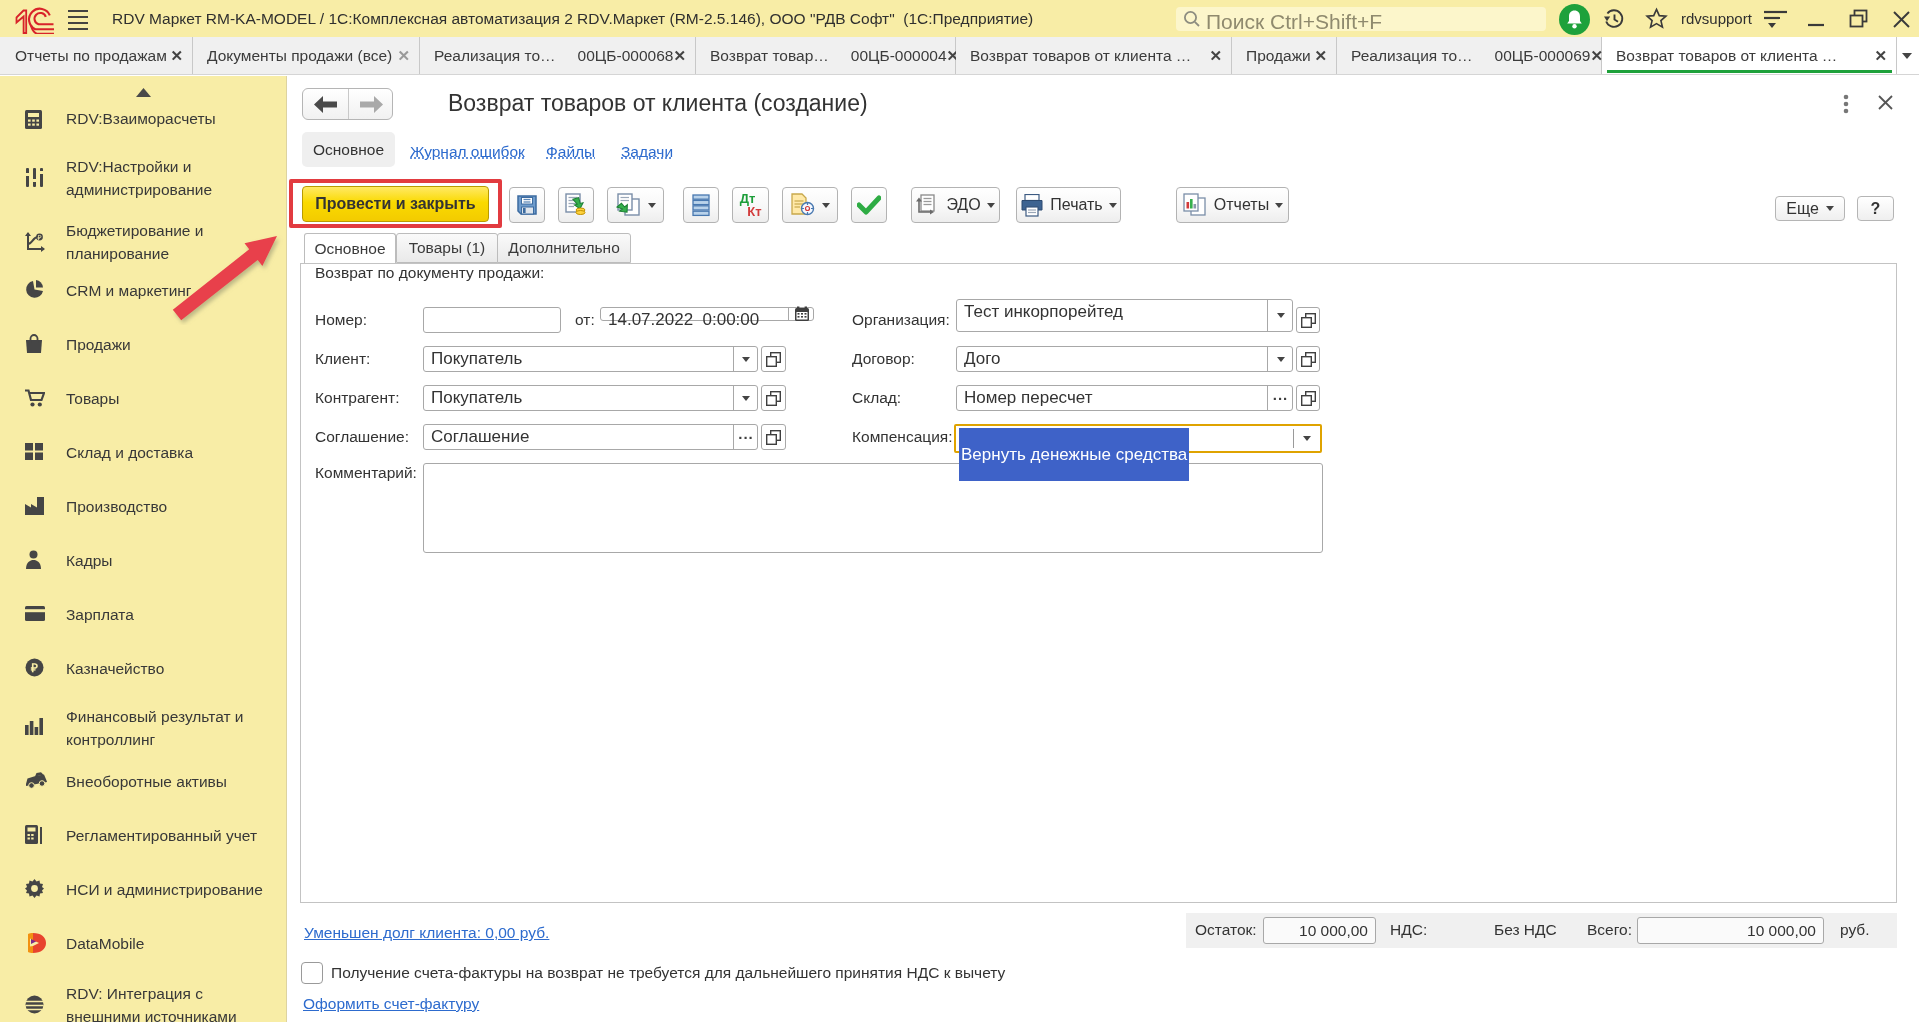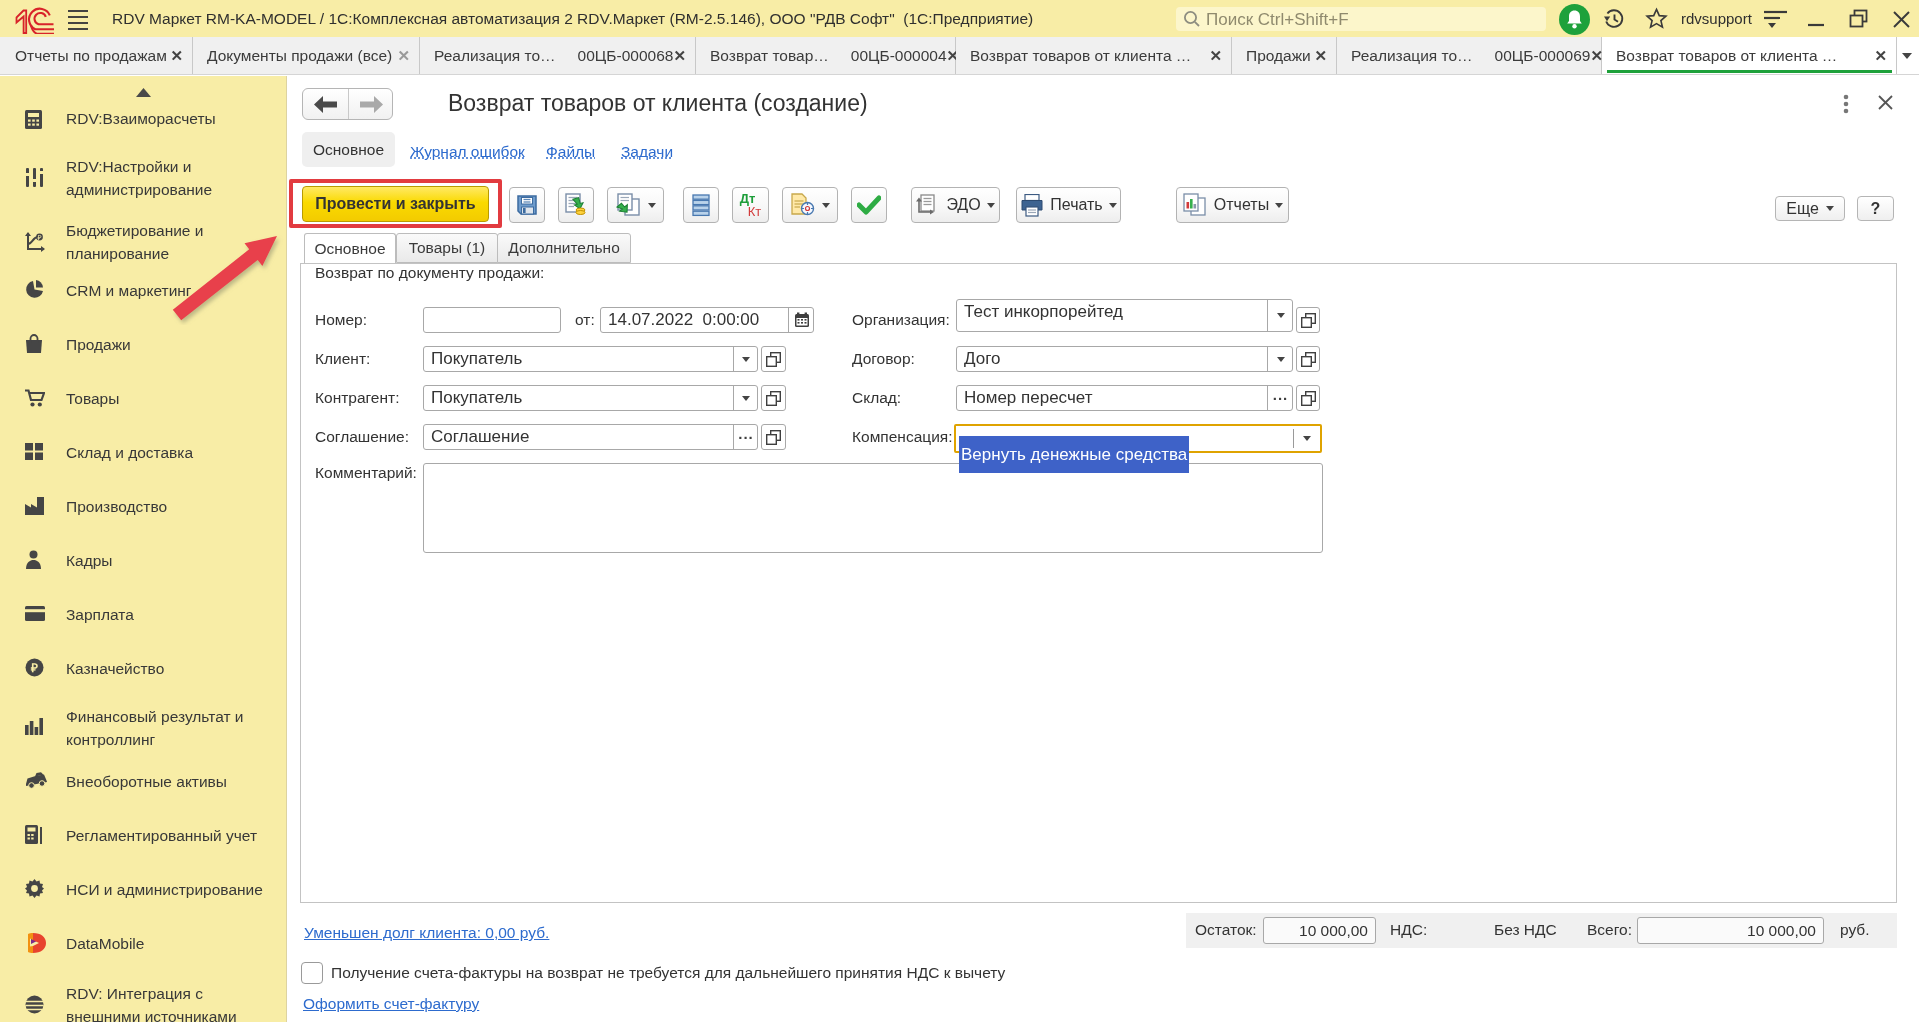--- a/index.html
+++ b/index.html
@@ -42,21 +42,21 @@
         <line x1="0" y1="20" x2="20" y2="20"></line>
     </g>
   </svg>
   <div class="abs" style="left:112px;top:9.5px;font-size:15.5px;color:#2f2f2f;white-space:nowrap">RDV Маркет RM-KA-MODEL / 1С:Комплексная автоматизация 2 RDV.Маркет (RM-2.5.146), ООО "РДВ Софт"&nbsp; (1С:Предприятие)</div>
 
   <div class="abs" style="left:1176px;top:7px;width:370px;height:24px;background:#fcf6cb;border-radius:4px">
     <svg class="abs" style="left:7px;top:3px" width="18" height="18" viewBox="0 0 18 18">
       <circle cx="7.5" cy="7.5" r="5.6" fill="none" stroke="#8d8d80" stroke-width="1.8"></circle>
       <line x1="11.8" y1="11.8" x2="16" y2="16" stroke="#8d8d80" stroke-width="1.8"></line>
     </svg>
-    <div class="abs" style="left:30px;top:3px;font-size:17px;color:#8f8a6e">Поиск Ctrl+Shift+F</div>
+    <div class="abs" style="left:30px;top:3px;font-size:21px;color:#8f8a6e">Поиск Ctrl+Shift+F</div>
   </div>
 
   <div class="abs" style="left:1559px;top:3.5px;width:31px;height:31px;border-radius:50%;background:#1ea13b">
     <svg class="abs" style="left:6px;top:5px" width="19" height="21" viewBox="0 0 19 21">
       <path d="M9.5,1.5 C6,1.5 4,4 4,7.5 L4,12 L2.2,14.5 L16.8,14.5 L15,12 L15,7.5 C15,4 13,1.5 9.5,1.5 Z" fill="#fff"></path>
       <circle cx="9.5" cy="17.3" r="2.2" fill="#fff"></circle>
     </svg>
   </div>
 
   <svg class="abs" style="left:1603px;top:8px" width="23" height="23" viewBox="0 0 23 23">
@@ -364,21 +364,21 @@
         <g fill="#b9d2ea" stroke="#4878b0" stroke-width="1.3">
           <rect x="1" y="1" width="16" height="4.2"></rect>
           <rect x="1" y="6.4" width="16" height="4.2"></rect>
           <rect x="1" y="11.8" width="16" height="4.2"></rect>
           <rect x="1" y="17.2" width="16" height="4.2"></rect>
         </g>
       </svg>
   </div>
   <div class="tbtn" style="left:732px;top:187px;width:37px;flex-direction:column;gap:0;font-family:'Liberation Sans',sans-serif">
     <div style="font-size:13px;font-weight:bold;color:#1d9e3a;line-height:13px;margin-left:-6px">Дт</div>
-    <div style="font-size:13px;font-weight:normal;color:#d23b3b;line-height:13px;margin-left:8px">Кт</div>
+    <div style="font-size:13px;font-weight:bold;color:#d23b3b;line-height:13px;margin-left:8px">Кт</div>
   </div>
   <div class="tbtn" style="left:782px;top:187px;width:56px">
     <svg width="26" height="24" viewBox="0 0 26 24">
         <path d="M2,1 L12,1 L16,5 L16,21 L2,21 Z" fill="#ffe9a8" stroke="#c8a84b" stroke-width="1.3"></path>
         <g stroke="#c8a84b" stroke-width="1.2">
           <line x1="4.5" y1="8" x2="13.5" y2="8"></line>
           <line x1="4.5" y1="11" x2="13.5" y2="11"></line>
           <line x1="4.5" y1="14" x2="10" y2="14"></line>
         </g>
         <circle cx="17.5" cy="15.5" r="6" fill="#f4f8ff" stroke="#4878b0" stroke-width="1.4"></circle>
@@ -444,21 +444,21 @@
   <div class="abs" style="left:497px;top:233px;width:134px;height:30px;border:1px solid #bcbcbc;border-radius:3px 3px 0 0;background:linear-gradient(#fafafa,#e9e9e9);display:flex;align-items:center;justify-content:center;font-size:15.5px;color:#3a3a3a">Дополнительно</div>
   <div class="abs" style="left:304px;top:233px;width:92px;height:31px;border:1px solid #bcbcbc;border-bottom:none;border-radius:3px 3px 0 0;background:#fff;display:flex;align-items:center;justify-content:center;font-size:15.5px;color:#3a3a3a">Основное</div>
 
   <div class="abs" style="left:300px;top:263px;width:1597px;height:640px;border:1px solid #c3c3c3"></div>
 
   <div class="lbl" style="left:315px;top:260px">Возврат по документу продажи:</div>
 
   <div class="lbl" style="left:315px;top:307px">Номер:</div>
   <div class="inp" style="left:423px;top:307px;width:138px;height:26px"></div>
   <div class="lbl" style="left:575px;top:307px">от:</div>
-  <div class="inp" style="left:600px;top:307px;width:214px;height:26px">
+  <div class="inp" style="left:600px;top:307px;width:214px;height:14px">
     <div style="position:absolute;left:7px;top:2px;font-size:17px">14.07.2022&nbsp; 0:00:00</div>
     <div class="ddcell" style="left:187px;width:26px">
       <svg width="16" height="16" viewBox="0 0 16 16">
           <rect x="1" y="2" width="14" height="13" rx="1.5" fill="#3f3f3f"></rect>
           <rect x="3" y="0.5" width="2.4" height="3.5" fill="#3f3f3f"></rect>
           <rect x="10.6" y="0.5" width="2.4" height="3.5" fill="#3f3f3f"></rect>
           <rect x="2.5" y="6" width="11" height="7.5" fill="#fff"></rect>
           <g fill="#3f3f3f">
             <rect x="3.5" y="7" width="2" height="1.6"></rect>
             <rect x="7" y="7" width="2" height="1.6"></rect>
@@ -553,21 +553,21 @@
   </div>
   <div class="copybtn" style="left:1296px;top:385px;width:24px;height:26px">
       <svg width="15" height="15" viewBox="0 0 15 15">
         <rect x="4.7" y="0.7" width="9.6" height="9.6" fill="#fff" stroke="#3f3f3f" stroke-width="1.4"></rect>
         <rect x="0.7" y="4.7" width="9.6" height="9.6" fill="#fff" stroke="#3f3f3f" stroke-width="1.4"></rect>
       </svg>
     </div>
 
   <div class="lbl" style="left:852px;top:424px">Компенсация:</div>
   <div class="abs" style="left:954px;top:424px;width:368px;height:29px;border:2px solid #dfa300;border-radius:2px;background:#fff">
-    <div style="position:absolute;left:3px;top:10px;font-size:17px;background:#3e62c8;color:#fff;padding:8px 2px;line-height:21px">Вернуть денежные средства</div>
+    <div style="position:absolute;left:3px;top:2px;font-size:17px;background:#3e62c8;color:#fff;padding:16px 2px;line-height:21px">Вернуть денежные средства</div>
     <div style="position:absolute;left:337px;top:3px;bottom:3px;width:1px;background:#9a9a9a"></div>
     <div class="caret" style="position:absolute;left:347px;top:10px;border-left-width:4.5px;border-right-width:4.5px;border-top-width:5.5px"></div>
   </div>
 
   <div class="link" style="left:304px;top:920px">Уменьшен долг клиента: 0,00 руб.</div>
   <div class="abs" style="left:1186px;top:913px;width:711px;height:35px;background:#f0f0f0">
     <div class="lbl" style="left:9px;top:4px">Остаток:</div>
     <div class="inp" style="left:77px;top:4px;width:113px;height:27px;background:#fafafa">
         <div style="position:absolute;right:7px;top:4px;font-size:15.5px">10 000,00</div>
       </div>

